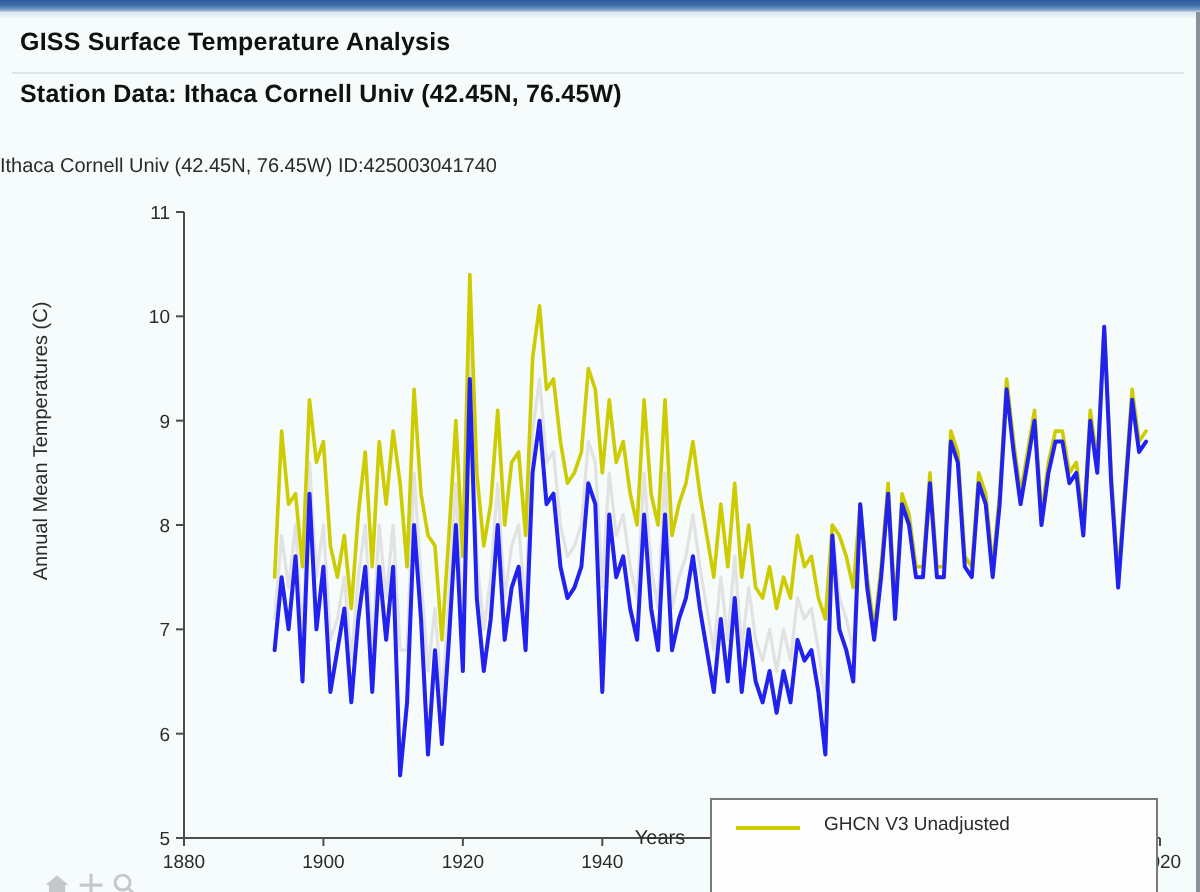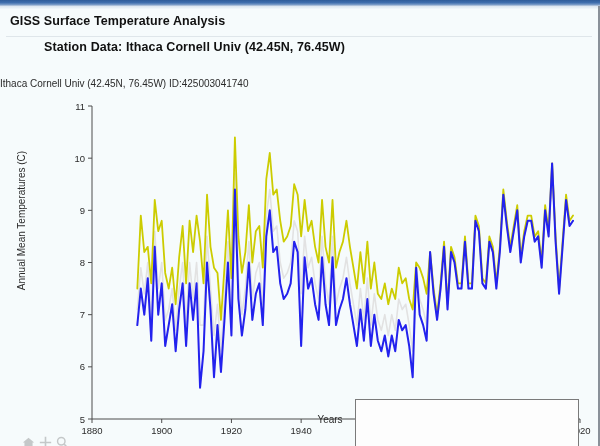--- a/index.html
+++ b/index.html
@@ -15,21 +15,21 @@
   
   .titlebar{position:absolute;left:0;top:0;width:600px;height:6px;
     background:linear-gradient(to bottom,#2e5c9a 0%,#3f6fae 45%,#7d9ec9 80%,#c8d6e5 100%);}
   .titlebar-shadow{position:absolute;left:0;top:6px;width:598px;height:3px;
     background:linear-gradient(to bottom,#d9e4ef,#f2f9fb);}
 
   
   .page{position:absolute;left:0;top:9px;width:598px;height:437px;background:#f6fbfc;}
   .h1{position:absolute;left:10px;top:5px;font-size:12.5px;font-weight:bold;color:#111;letter-spacing:.1px;}
   .rule{position:absolute;left:6px;top:27px;width:586px;height:1px;background:#dfe6ea;}
-  .h2{position:absolute;left:10px;top:31px;font-size:12.5px;font-weight:bold;color:#111;letter-spacing:.1px;margin-left:34px;}
+  .h2{position:absolute;left:10px;top:31px;font-size:12.5px;font-weight:bold;color:#111;letter-spacing:.1px;}
 
   
   .figure{position:absolute;left:0px;top:60px;width:596px;height:365px;}
   .fig-title{position:absolute;left:0;top:9px;width:596px;
              font-size:10px;color:#2b2b2b;}
 
   .plotwrap{position:absolute;left:0;top:0;width:596px;height:365px;}
   svg{display:block;}
 
   .ylabel{position:absolute;left:-79px;top:146px;width:200px;text-align:center;
@@ -103,20 +103,24 @@
             <path d="M137.31 240.45 L140.80 198.72 L144.29 224.80 L147.77 193.50 L151.26 250.88 L154.74 162.20 L158.23 219.58 L161.71 193.50 L165.20 250.88 L168.69 240.45 L172.17 219.58 L175.66 261.32 L179.14 219.58 L182.63 193.50 L186.11 256.10 L189.60 193.50 L193.09 230.02 L196.57 193.50 L200.06 256.10 L203.54 256.10 L207.03 167.42 L210.51 219.58 L214.00 266.53 L217.49 235.23 L220.97 282.18 L224.46 230.02 L227.94 172.63 L231.43 245.67 L234.91 104.82 L238.40 209.15 L241.89 245.67 L245.37 219.58 L248.86 172.63 L252.34 230.02 L255.83 203.93 L259.31 193.50 L262.80 235.23 L266.29 146.55 L269.77 120.47 L273.26 162.20 L276.74 156.98 L280.23 193.50 L283.71 209.15 L287.20 203.93 L290.69 193.50 L294.17 151.77 L297.66 162.20 L301.14 224.80 L304.63 167.42 L308.11 198.72 L311.60 188.28 L315.09 214.37 L318.57 230.02 L322.06 167.42 L325.54 214.37 L329.03 235.23 L332.51 167.42 L336.00 235.23 L339.49 219.58 L342.97 209.15 L346.46 188.28 L349.94 214.37 L353.43 235.23 L356.91 256.10 L360.40 219.58 L363.89 250.88 L367.37 209.15 L370.86 256.10 L374.34 224.80 L377.83 250.88 L381.31 261.32 L384.80 245.67 L388.29 266.53 L391.77 245.67 L395.26 261.32 L398.74 230.02 L402.23 240.45 L405.71 235.23 L409.20 256.10 L412.69 282.18 L416.17 193.50 L419.66 230.02 L423.14 240.45 L426.63 256.10 L430.11 183.07 L433.60 224.80 L437.09 250.88 L440.57 219.58 L444.06 177.85 L447.54 240.45 L451.03 183.07 L454.51 193.50 L458.00 219.58 L461.49 219.58 L464.97 172.63 L468.46 219.58 L471.94 219.58 L475.43 151.77 L478.91 162.20 L482.40 214.37 L485.89 219.58 L489.37 172.63 L492.86 183.07 L496.34 219.58 L499.83 183.07 L503.31 125.68 L506.80 156.98 L510.29 183.07 L513.77 162.20 L517.26 141.33 L520.74 193.50 L524.23 167.42 L527.71 151.77 L531.20 151.77 L534.69 172.63 L538.17 167.42 L541.66 198.72 L545.14 141.33 L548.63 167.42 L552.11 94.38 L555.60 172.63 L559.09 224.80 L562.57 177.85 L566.06 130.90 L569.54 156.98 L573.03 151.77" fill="none" stroke="#e2e2e2" stroke-width="1.6" stroke-linejoin="round" stroke-linecap="round"></path>
             <path d="M137.31 219.58 L140.80 146.55 L144.29 183.07 L147.77 177.85 L151.26 214.37 L154.74 130.90 L158.23 162.20 L161.71 151.77 L165.20 203.93 L168.69 219.58 L172.17 198.72 L175.66 235.23 L179.14 188.28 L182.63 156.98 L186.11 214.37 L189.60 151.77 L193.09 183.07 L196.57 146.55 L200.06 172.63 L203.54 214.37 L207.03 125.68 L210.51 177.85 L214.00 198.72 L217.49 203.93 L220.97 250.88 L224.46 198.72 L227.94 141.33 L231.43 209.15 L234.91 68.30 L238.40 167.42 L241.89 203.93 L245.37 183.07 L248.86 136.12 L252.34 193.50 L255.83 162.20 L259.31 156.98 L262.80 198.72 L266.29 110.03 L269.77 83.95 L273.26 125.68 L276.74 120.47 L280.23 151.77 L283.71 172.63 L287.20 167.42 L290.69 156.98 L294.17 115.25 L297.66 125.68 L301.14 167.42 L304.63 130.90 L308.11 162.20 L311.60 151.77 L315.09 177.85 L318.57 193.50 L322.06 130.90 L325.54 177.85 L329.03 193.50 L332.51 130.90 L336.00 198.72 L339.49 183.07 L342.97 172.63 L346.46 151.77 L349.94 177.85 L353.43 198.72 L356.91 219.58 L360.40 183.07 L363.89 214.37 L367.37 172.63 L370.86 219.58 L374.34 193.50 L377.83 224.80 L381.31 230.02 L384.80 214.37 L388.29 235.23 L391.77 219.58 L395.26 230.02 L398.74 198.72 L402.23 214.37 L405.71 209.15 L409.20 230.02 L412.69 240.45 L416.17 193.50 L419.66 198.72 L423.14 209.15 L426.63 224.80 L430.11 183.07 L433.60 219.58 L437.09 245.67 L440.57 214.37 L444.06 172.63 L447.54 235.23 L451.03 177.85 L454.51 188.28 L458.00 214.37 L461.49 214.37 L464.97 167.42 L468.46 214.37 L471.94 214.37 L475.43 146.55 L478.91 156.98 L482.40 209.15 L485.89 214.37 L489.37 167.42 L492.86 177.85 L496.34 214.37 L499.83 177.85 L503.31 120.47 L506.80 151.77 L510.29 177.85 L513.77 156.98 L517.26 136.12 L520.74 188.28 L524.23 162.20 L527.71 146.55 L531.20 146.55 L534.69 167.42 L538.17 162.20 L541.66 193.50 L545.14 136.12 L548.63 162.20 L552.11 94.38 L555.60 167.42 L559.09 219.58 L562.57 172.63 L566.06 125.68 L569.54 151.77 L573.03 146.55" fill="none" stroke="#cccc00" stroke-width="1.8" stroke-linejoin="round" stroke-linecap="round"></path>
             <path d="M137.31 256.10 L140.80 219.58 L144.29 245.67 L147.77 209.15 L151.26 271.75 L154.74 177.85 L158.23 245.67 L161.71 214.37 L165.20 276.97 L168.69 256.10 L172.17 235.23 L175.66 282.18 L179.14 240.45 L182.63 214.37 L186.11 276.97 L189.60 214.37 L193.09 250.88 L196.57 214.37 L200.06 318.70 L203.54 282.18 L207.03 193.50 L210.51 240.45 L214.00 308.27 L217.49 256.10 L220.97 303.05 L224.46 250.88 L227.94 193.50 L231.43 266.53 L234.91 120.47 L238.40 230.02 L241.89 266.53 L245.37 240.45 L248.86 193.50 L252.34 250.88 L255.83 224.80 L259.31 214.37 L262.80 256.10 L266.29 167.42 L269.77 141.33 L273.26 183.07 L276.74 177.85 L280.23 214.37 L283.71 230.02 L287.20 224.80 L290.69 214.37 L294.17 172.63 L297.66 183.07 L301.14 276.97 L304.63 188.28 L308.11 219.58 L311.60 209.15 L315.09 235.23 L318.57 250.88 L322.06 188.28 L325.54 235.23 L329.03 256.10 L332.51 188.28 L336.00 256.10 L339.49 240.45 L342.97 230.02 L346.46 209.15 L349.94 235.23 L353.43 256.10 L356.91 276.97 L360.40 240.45 L363.89 271.75 L367.37 230.02 L370.86 276.97 L374.34 245.67 L377.83 271.75 L381.31 282.18 L384.80 266.53 L388.29 287.40 L391.77 266.53 L395.26 282.18 L398.74 250.88 L402.23 261.32 L405.71 256.10 L409.20 276.97 L412.69 308.27 L416.17 198.72 L419.66 245.67 L423.14 256.10 L426.63 271.75 L430.11 183.07 L433.60 224.80 L437.09 250.88 L440.57 219.58 L444.06 177.85 L447.54 240.45 L451.03 183.07 L454.51 193.50 L458.00 219.58 L461.49 219.58 L464.97 172.63 L468.46 219.58 L471.94 219.58 L475.43 151.77 L478.91 162.20 L482.40 214.37 L485.89 219.58 L489.37 172.63 L492.86 183.07 L496.34 219.58 L499.83 183.07 L503.31 125.68 L506.80 156.98 L510.29 183.07 L513.77 162.20 L517.26 141.33 L520.74 193.50 L524.23 167.42 L527.71 151.77 L531.20 151.77 L534.69 172.63 L538.17 167.42 L541.66 198.72 L545.14 141.33 L548.63 167.42 L552.11 94.38 L555.60 172.63 L559.09 224.80 L562.57 177.85 L566.06 130.90 L569.54 156.98 L573.03 151.77" fill="none" stroke="#2222ee" stroke-width="2" stroke-linejoin="round" stroke-linecap="round"></path>
           </svg>
       </div>
 
       <div class="ylabel">Annual Mean Temperatures (C)</div>
       <div class="xlabel">Years</div>
 
       <div class="legend">
+        <div class="leg-row" style="top:4px">
+          <div class="leg-swatch" style="border-top-width:2.5px;border-top-color:#cccc00"></div>
+          <div class="leg-txt">GHCN V3 Unadjusted</div>
+        </div>
         <div class="leg-row" style="top:42px">
 
           <div class="leg-txt">GHCN V3 adj - cleaned</div>
         </div>
 
       </div>
     </div>
 
     <div class="toolbar">
 

